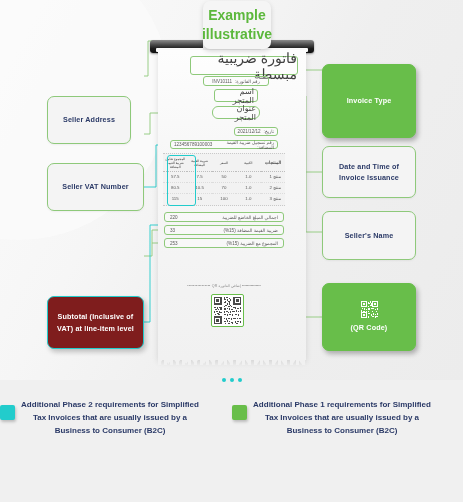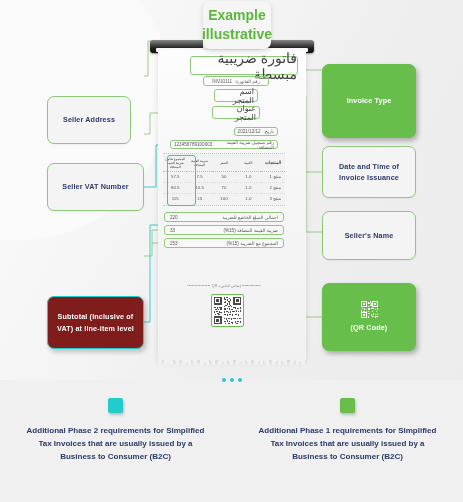--- a/index.html
+++ b/index.html
@@ -130,21 +130,21 @@
     font-size: 4.6px; color: #5a5a5a; direction: rtl;
     padding: 0 3px;
   }
   .hl {
     border: 1px solid #8ec97a;
     border-radius: 3px;
     background: rgba(255,255,255,.35);
   }
   #r-invno   { left: 53px;  top: 36px; width: 66px; height: 10px; justify-content: center; gap: 3px; }
   #r-shop    { left: 64px;  top: 49px; width: 44px; height: 13px; justify-content: center; font-size: 8px; color: #3f3f3f; }
-  #r-address { left: 62px;  top: 66px; width: 48px; height: 13px; justify-content: center; font-size: 8px; color: #3f3f3f; }
+  #r-address { left: 62px;  top: 66px; width: 48px; height: 13px; justify-content: center; font-size: 8px; color: #3f3f3f; border-radius: 6px; }
   #r-date    { left: 84px;  top: 87px; width: 44px; height: 9px;  justify-content: flex-start; gap: 3px; }
   #r-vatreg  { left: 20px;  top: 100px; width: 108px; height: 9px; justify-content: center; gap: 3px; }
 
   
   .r-table {
     position: absolute; left: 13px; top: 113px; width: 122px; height: 53px;
     background: #f2f2f2;
     border-top: 1px dotted #c9c9c9;
     border-bottom: 1px dotted #c9c9c9;
     direction: rtl;
@@ -191,21 +191,21 @@
 
   
   .dots {
     position: absolute; left: 0; top: 378px; width: 463px;
     display: flex; justify-content: center; gap: 4px;
   }
   .dots span { width: 4px; height: 4px; border-radius: 50%; background: #22cccc; display:block; }
 
   .legend {
     position: absolute; top: 398px; width: 231px;
-    display: flex; flex-direction: column; align-items: center;
+    display: flex; flex-direction: row; align-items: center;
   }
   #legend-left  { left: 0; }
   #legend-right { left: 232px; }
   .legend .swatch {
     width: 15px; height: 15px; border-radius: 2px; margin-bottom: 11px;
     box-shadow: 1px 2px 3px rgba(0,0,0,.22);
   }
   .legend .swatch.teal  { background: #22cccc; }
   .legend .swatch.green { background: #68be4a; }
   .legend p {

